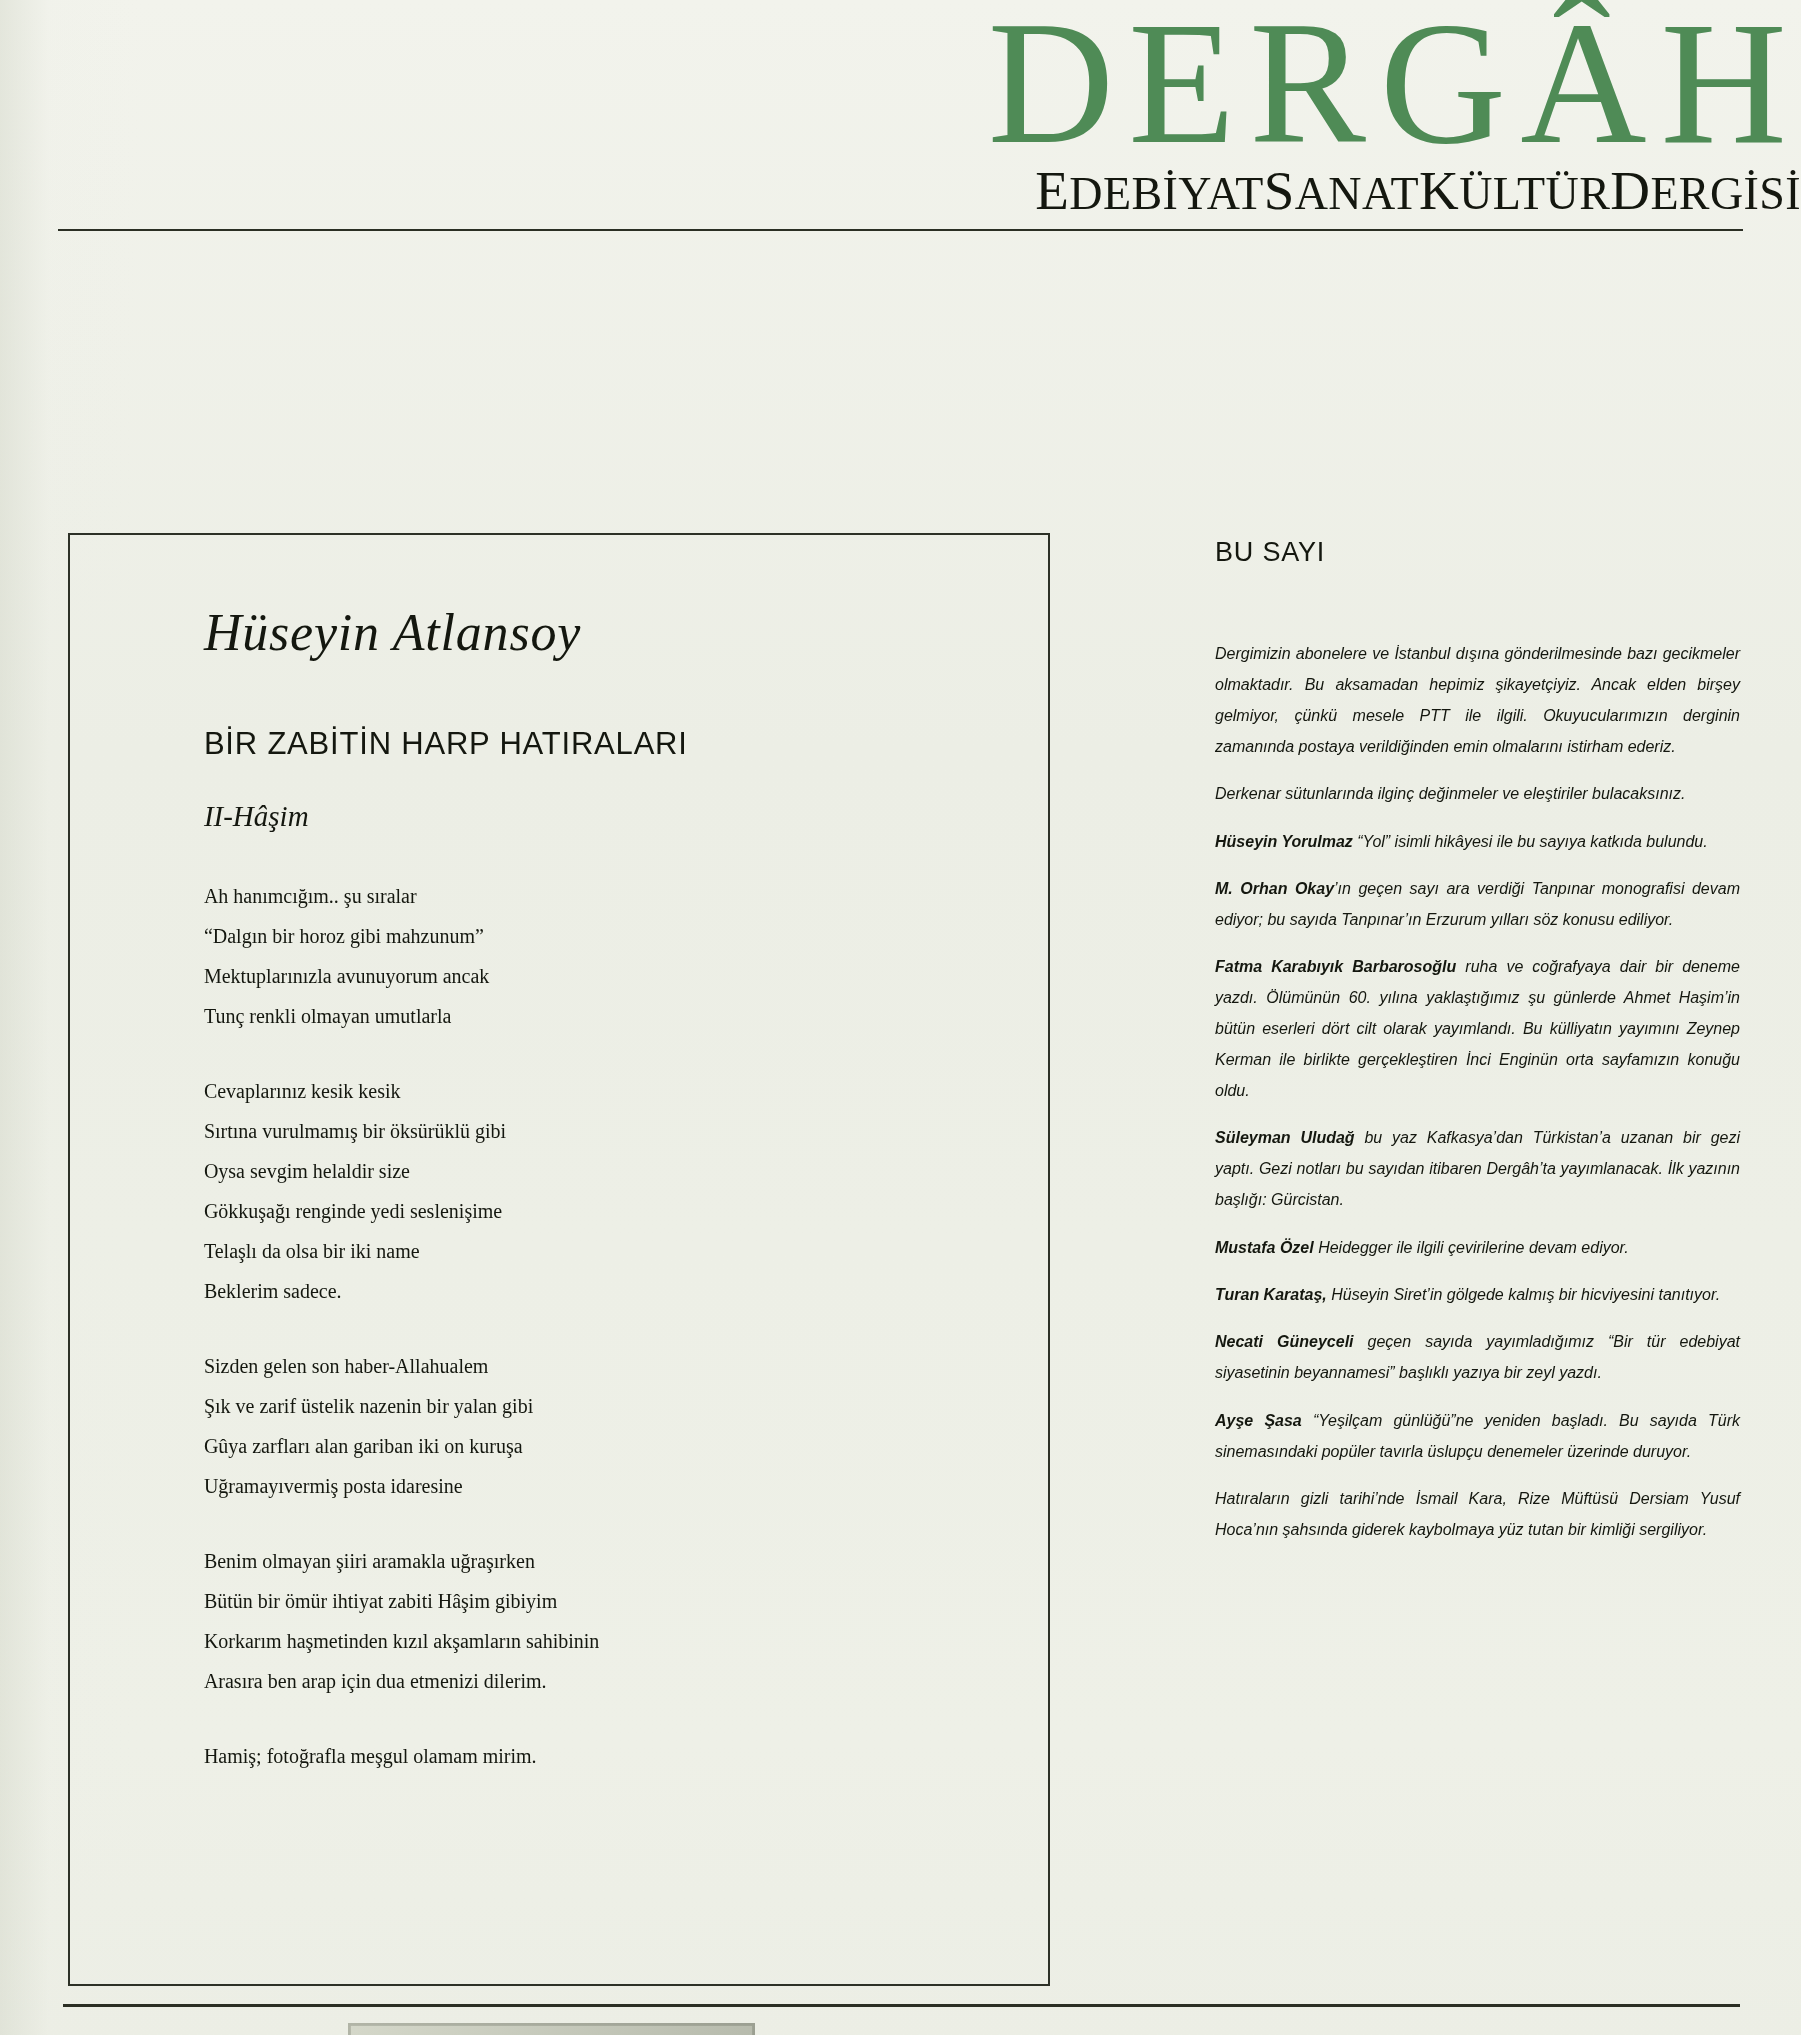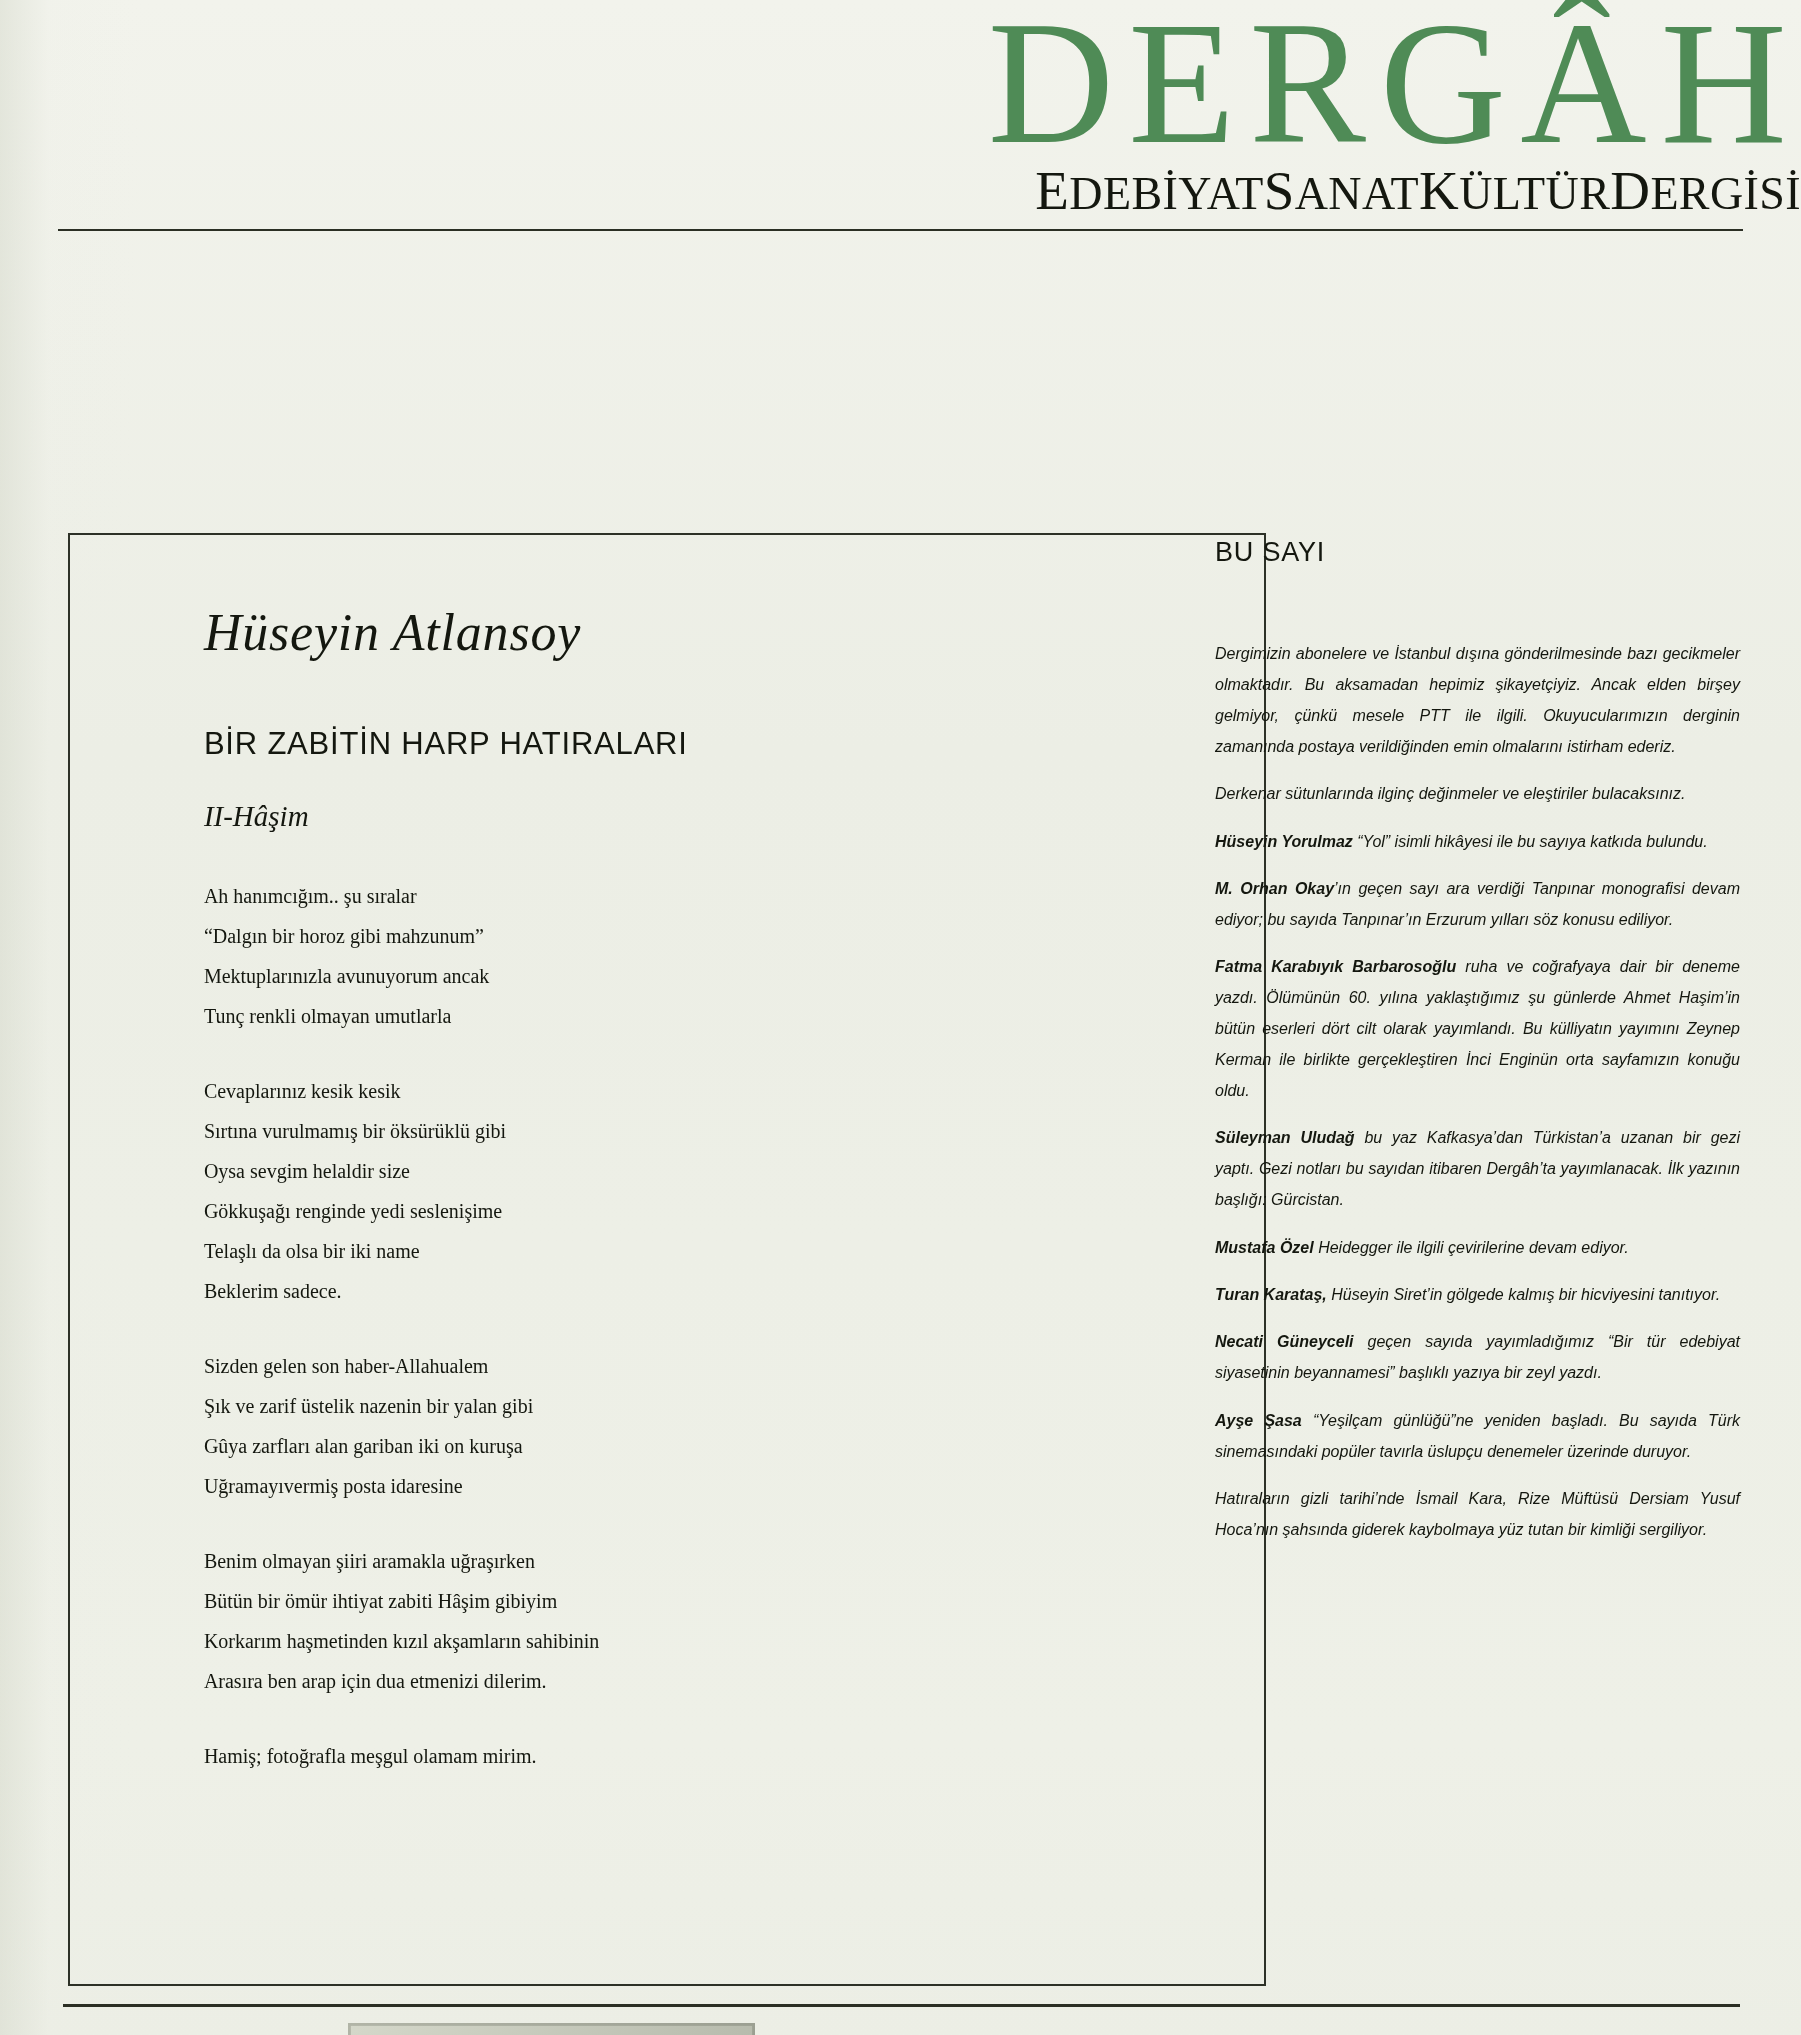--- a/index.html
+++ b/index.html
@@ -74,21 +74,21 @@
     position: absolute;
     left: 63px;
     top: 521px;
     width: 1677px;
     height: 1474px;
   }
   .poem-box {
     position: absolute;
     left: 4.9px;
     top: 12.2px;
-    width: 1198px;
+    width: 982px;
     height: 1453px;
     border: 2px solid #2d3127;
     box-sizing: border-box;
   }
   .poem-inner {
     padding: 69px 57px 0 134px;
   }
   .poet-name {
     font-family: "Liberation Serif", serif;
     font-style: italic;

